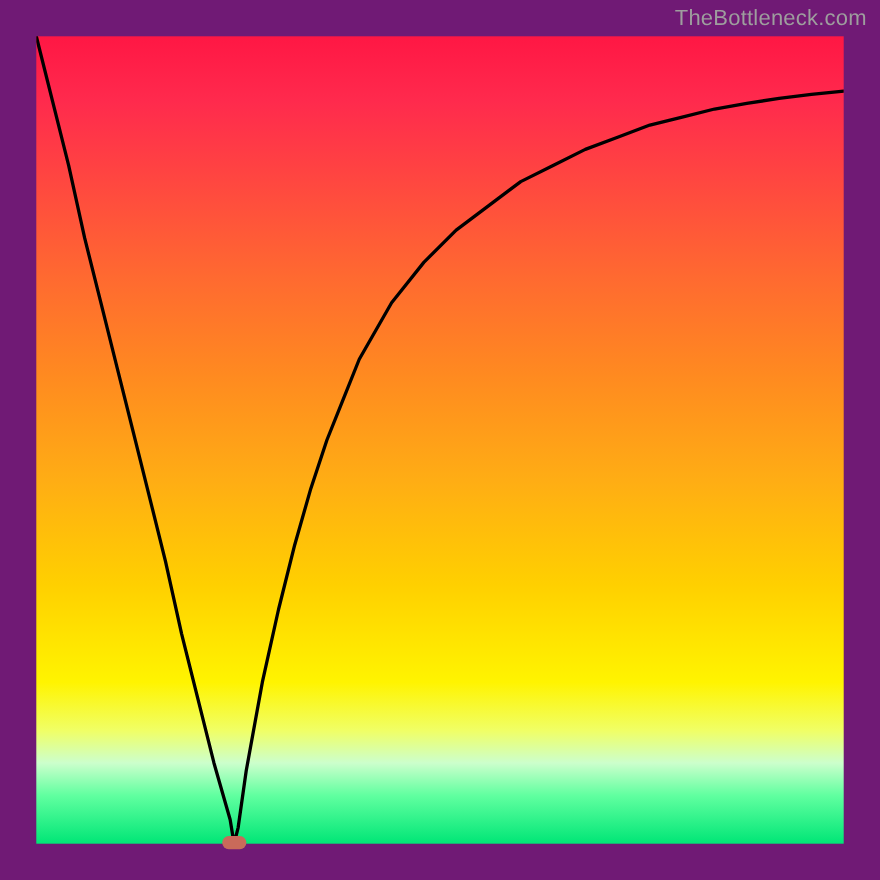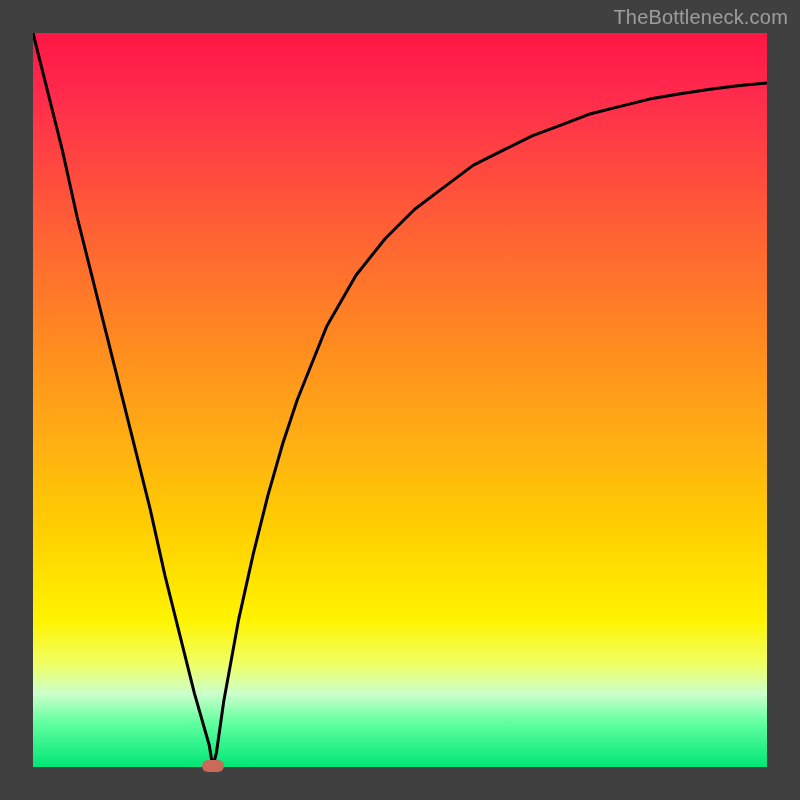--- a/index.html
+++ b/index.html
@@ -8,21 +8,21 @@
     width: 800px;
     height: 800px;
     background: #000;
     font-family: Arial, Helvetica, sans-serif;
     overflow: hidden;
   }
   .frame {
     position: relative;
     width: 800px;
     height: 800px;
-    background: #404040;
+    background: #701a75;
   }
   .plot-area {
     position: absolute;
     left: 33px;
     top: 33px;
     width: 734px;
     height: 734px;
     
     background: linear-gradient(
       to bottom,

